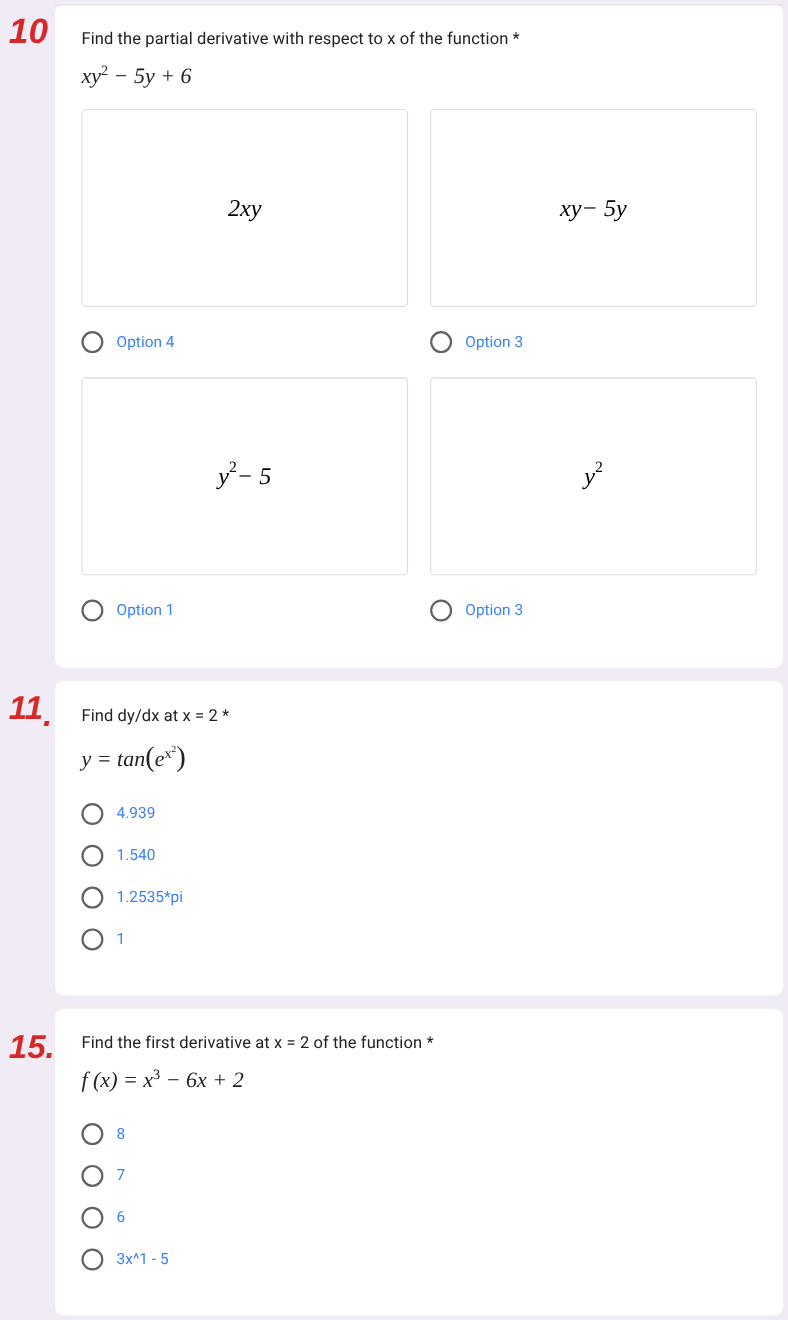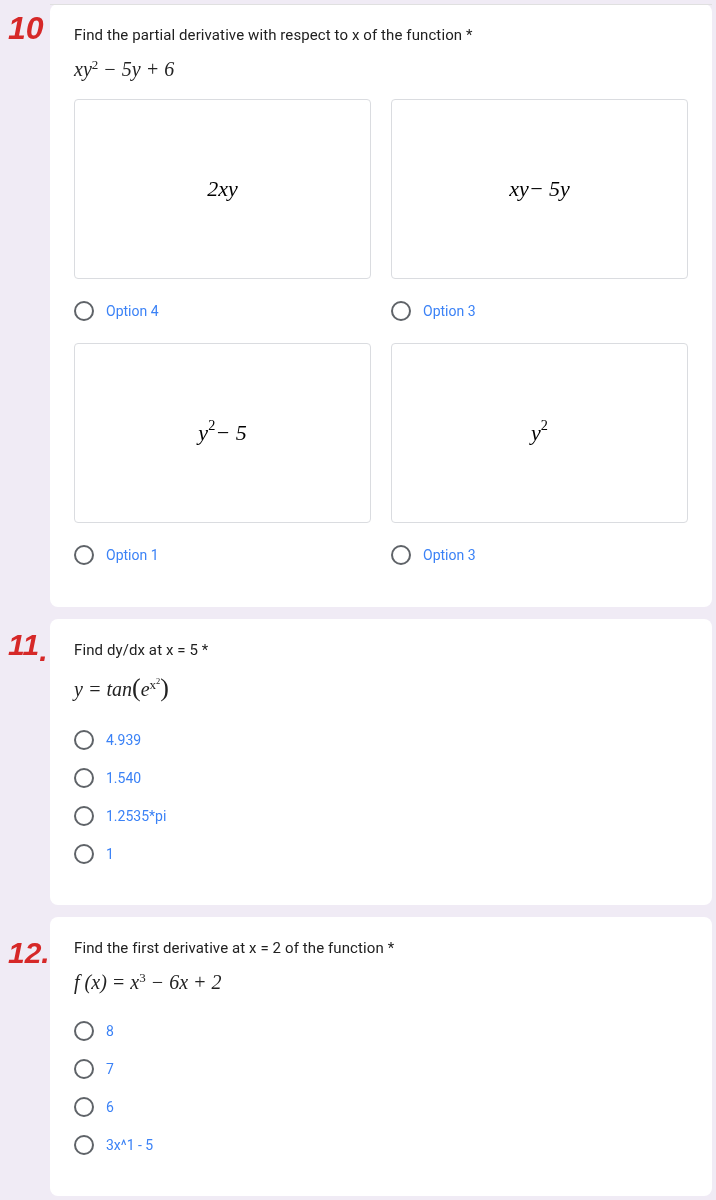--- a/index.html
+++ b/index.html
@@ -93,21 +93,21 @@
     .options-list .radio-row { padding: 9px 0; }
 
     .sup { font-size: 0.65em; position: relative; top: -0.55em; font-style: normal; }
     .paren { font-size: 1.3em; font-style: normal; }
   </style>
 </head>
 <body>
 
 <div class="annotation anno-10">10</div>
 <div class="annotation anno-11"><span>11</span><span style="position:relative;top:6px;">.</span></div>
-<div class="annotation anno-12">12.</div>
+<div class="annotation anno-12">15.</div>
 
 <div class="card card-top-border">
   <div class="question-text">Find the partial derivative with respect to x of the function *</div>
   <div class="formula"><span class="it">xy</span><span class="sup">2</span> − 5<span class="it">y</span> + 6</div>
   <div class="options-grid">
     <div>
       <div class="option-box">2<span class="it">xy</span></div>
     </div>
     <div>
       <div class="option-box"><span class="it">xy</span> − 5<span class="it">y</span></div>
@@ -134,21 +134,21 @@
       <span class="radio-label">Option 1</span>
     </div>
     <div class="radio-row">
       <span class="radio-circle"></span>
       <span class="radio-label">Option 3</span>
     </div>
   </div>
 </div>
 
 <div class="card">
-  <div class="question-text">Find dy/dx at x = 5 *</div>
+  <div class="question-text">Find dy/dx at x = 2 *</div>
   <div class="formula"><span class="it">y</span> = tan<span class="paren">(</span><span class="it">e</span><span class="sup"><span class="it">x</span><span class="sup">2</span></span><span class="paren">)</span></div>
   <div class="options-list">
     <div class="radio-row">
       <span class="radio-circle"></span>
       <span class="radio-label">4.939</span>
     </div>
     <div class="radio-row">
       <span class="radio-circle"></span>
       <span class="radio-label">1.540</span>
     </div>

